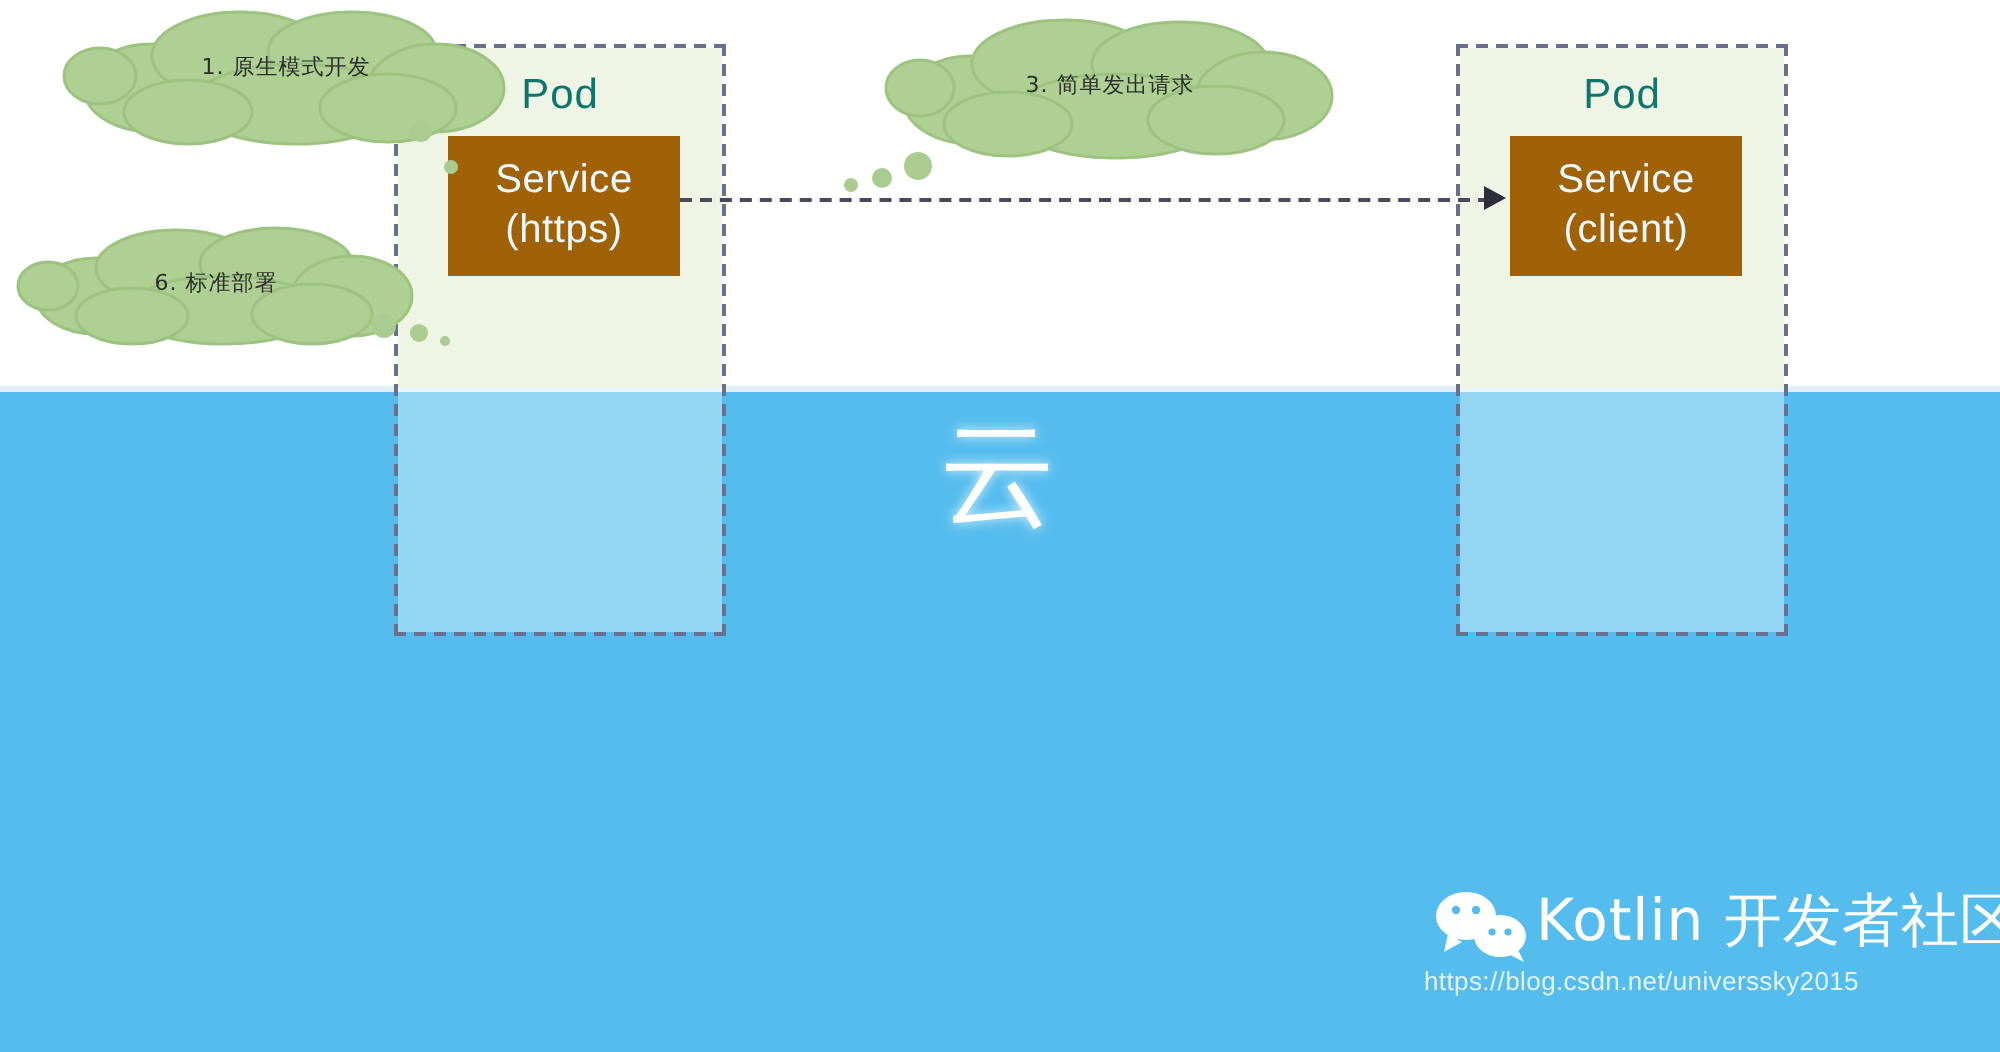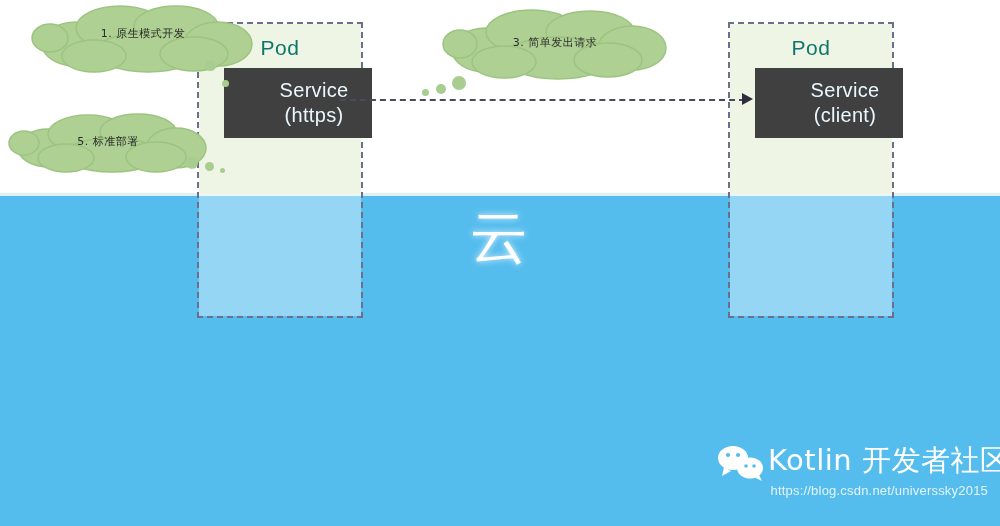--- a/index.html
+++ b/index.html
@@ -76,31 +76,30 @@
     font-size: 21px;
     color: #0f766e;
     letter-spacing: 0.5px;
   }
   #pod-client { left: 197px; top: 22px; width: 166px; height: 296px; }
   #pod-server { left: 728px; top: 22px; width: 166px; height: 296px; }
 
   
   .service {
     position: absolute;
-    background: #404040;
+    background: #a16207;
     color: #e9f7ff;
     display: flex;
     flex-direction: column;
     justify-content: center;
     align-items: center;
     font-size: 20px;
     line-height: 25px;
     letter-spacing: 0.3px;
     text-align: center;
-    padding-left: 32px;
   }
   #service-client { left: 224px; top: 68px; width: 116px; height: 70px; }
   #service-server { left: 755px; top: 68px; width: 116px; height: 70px; }
 
   
   .arrow-line {
     position: absolute;
     left: 340px;
     top: 99px;
     width: 405px;
@@ -159,21 +158,21 @@
     line-height: 34px;
     letter-spacing: 0.5px;
     white-space: nowrap;
     font-family: "DejaVu Sans", "Liberation Sans", sans-serif;
   }
   .wm-url {
     position: absolute;
     left: 0;
     right: 2px;
     top: 42px;
-    text-align: right;
+    text-align: left;
     color: #e4f3fb;
     font-size: 13px;
     letter-spacing: 0.2px;
     font-family: "Liberation Sans", sans-serif;
   }
   #wechat-icon { position: absolute; left: 4px; top: 4px; width: 50px; height: 36px; }
 </style>
 </head>
 <body>
 
@@ -232,21 +231,21 @@
         <ellipse cx="40" cy="36" rx="30" ry="19"></ellipse>
         <ellipse cx="80" cy="22" rx="40" ry="19"></ellipse>
         <ellipse cx="130" cy="20" rx="38" ry="18"></ellipse>
         <ellipse cx="168" cy="36" rx="30" ry="20"></ellipse>
         <ellipse cx="104" cy="43" rx="48" ry="17"></ellipse>
         <ellipse cx="58" cy="46" rx="28" ry="14"></ellipse>
         <ellipse cx="148" cy="45" rx="30" ry="15"></ellipse>
         <ellipse cx="16" cy="31" rx="15" ry="12"></ellipse>
       </g>
     </svg>
-    <div class="callout-text">5. 标准部署</div>
+    <div class="callout-text">6. 标准部署</div>
   </div>
   <div class="bubble" style="left:186px;top:157px;width:12px;height:12px"></div>
   <div class="bubble" style="left:205px;top:162px;width:9px;height:9px"></div>
   <div class="bubble" style="left:220px;top:168px;width:5px;height:5px"></div>
 
   <div class="callout" id="callout-3">
     <svg width="230" height="72" viewBox="0 0 230 72">
       <g fill="#aed092" stroke="#9cc480" stroke-width="1.5">
         <ellipse cx="46" cy="42" rx="34" ry="22"></ellipse>
         <ellipse cx="92" cy="24" rx="46" ry="22"></ellipse>

